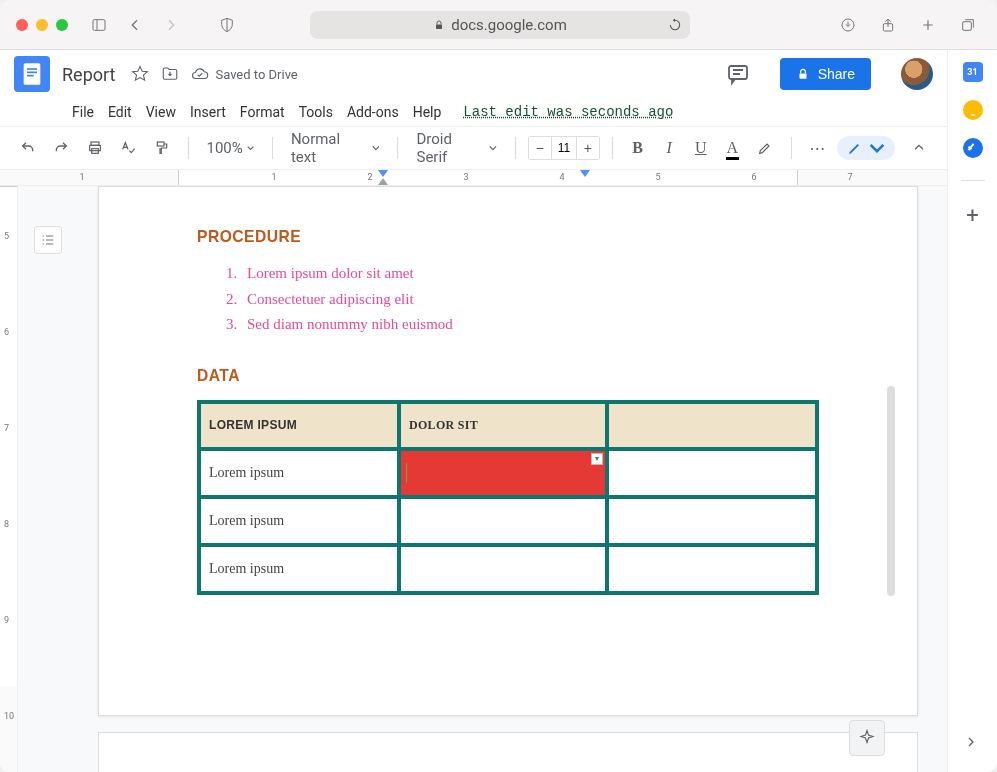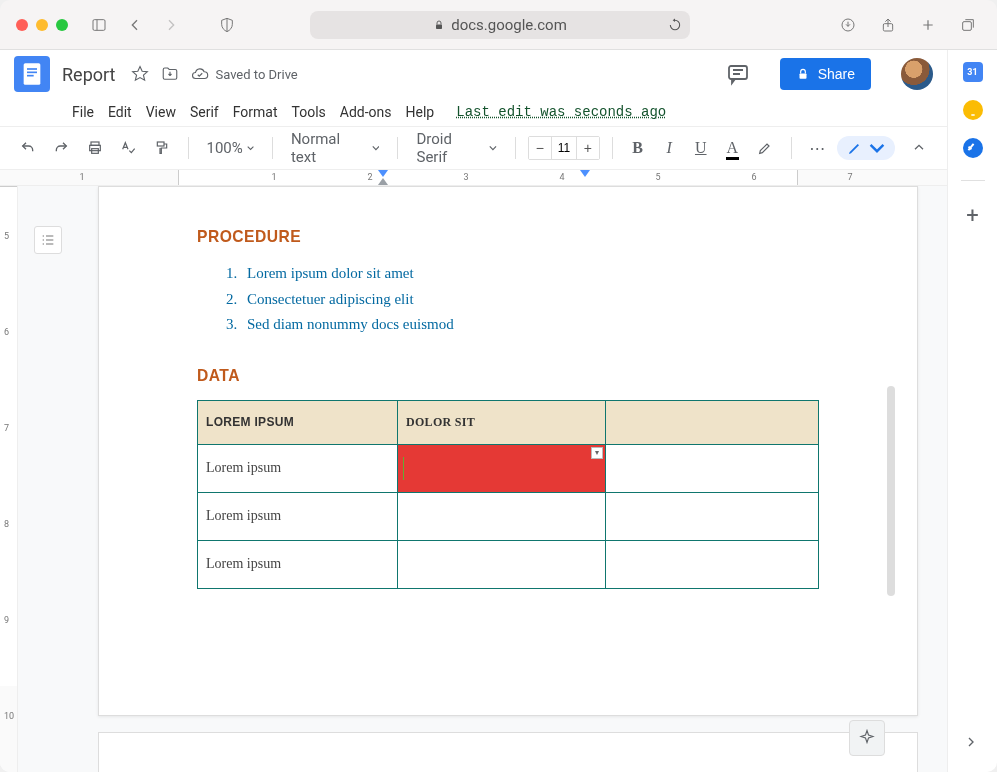--- a/index.html
+++ b/index.html
@@ -190,28 +190,28 @@
   font-family: Arial, sans-serif;
   font-weight: 800;
   font-size: 17px;
   letter-spacing: 0.5px;
   color: #c05a1c;
   font-stretch: condensed;
   transform: scaleX(0.92);
   transform-origin: left;
   margin-bottom: 14px;
 }
-ol { margin-left: 44px; color:#0369a1; font-size:15px; line-height:1.7; }
+ol { margin-left: 44px; color:#ec4899; font-size:15px; line-height:1.7; }
 ol li { padding-left:6px; }
 
 .data-heading { margin-top: 28px; margin-bottom: 14px;}
 
 .datatable { width:100%; border-collapse: collapse; }
 .datatable th, .datatable td {
-  border:1px solid #0f766e;
+  border:4px solid #0f766e;
   text-align:left;
   font-size:14px;
 }
 .datatable th {
   background:#efe3c9;
   font-family: Arial, sans-serif;
   font-weight:700;
   font-size:12px;
   letter-spacing:0.3px;
   padding: 14px 8px;
@@ -414,21 +414,21 @@
           <span>Share</span>
         </button>
         <div class="avatar"></div>
       </div>
     </div>
 
     <div class="menu-row">
       <span>File</span>
       <span>Edit</span>
       <span>View</span>
-      <span>Serif</span>
+      <span>Insert</span>
       <span>Format</span>
       <span>Tools</span>
       <span>Add-ons</span>
       <span>Help</span>
       <span class="link">Last edit was seconds ago</span>
     </div>
 
     <div class="toolbar">
       <div class="tb-btn">
           <svg viewBox="0 0 24 24" width="16" height="16">
@@ -549,21 +549,21 @@
             <path d="M4 6h2M4 12h2M4 18h2M9 6h11M9 12h11M9 18h11" stroke="currentColor" stroke-width="1.8"></path>
           </svg>
       </div>
 
       <div class="page-area">
         <div class="page">
           <div class="h2">PROCEDURE</div>
           <ol>
             <li>Lorem ipsum dolor sit amet</li>
             <li>Consectetuer adipiscing elit</li>
-            <li>Sed diam nonummy docs euismod</li>
+            <li>Sed diam nonummy nibh euismod</li>
           </ol>
           <div class="h2 data-heading">DATA</div>
           <table class="datatable">
             <tbody>
                 <tr>
               <th class="col1">LOREM IPSUM</th>
               <th class="col2">DOLOR SIT</th>
               <th></th>
             </tr>
             <tr>

